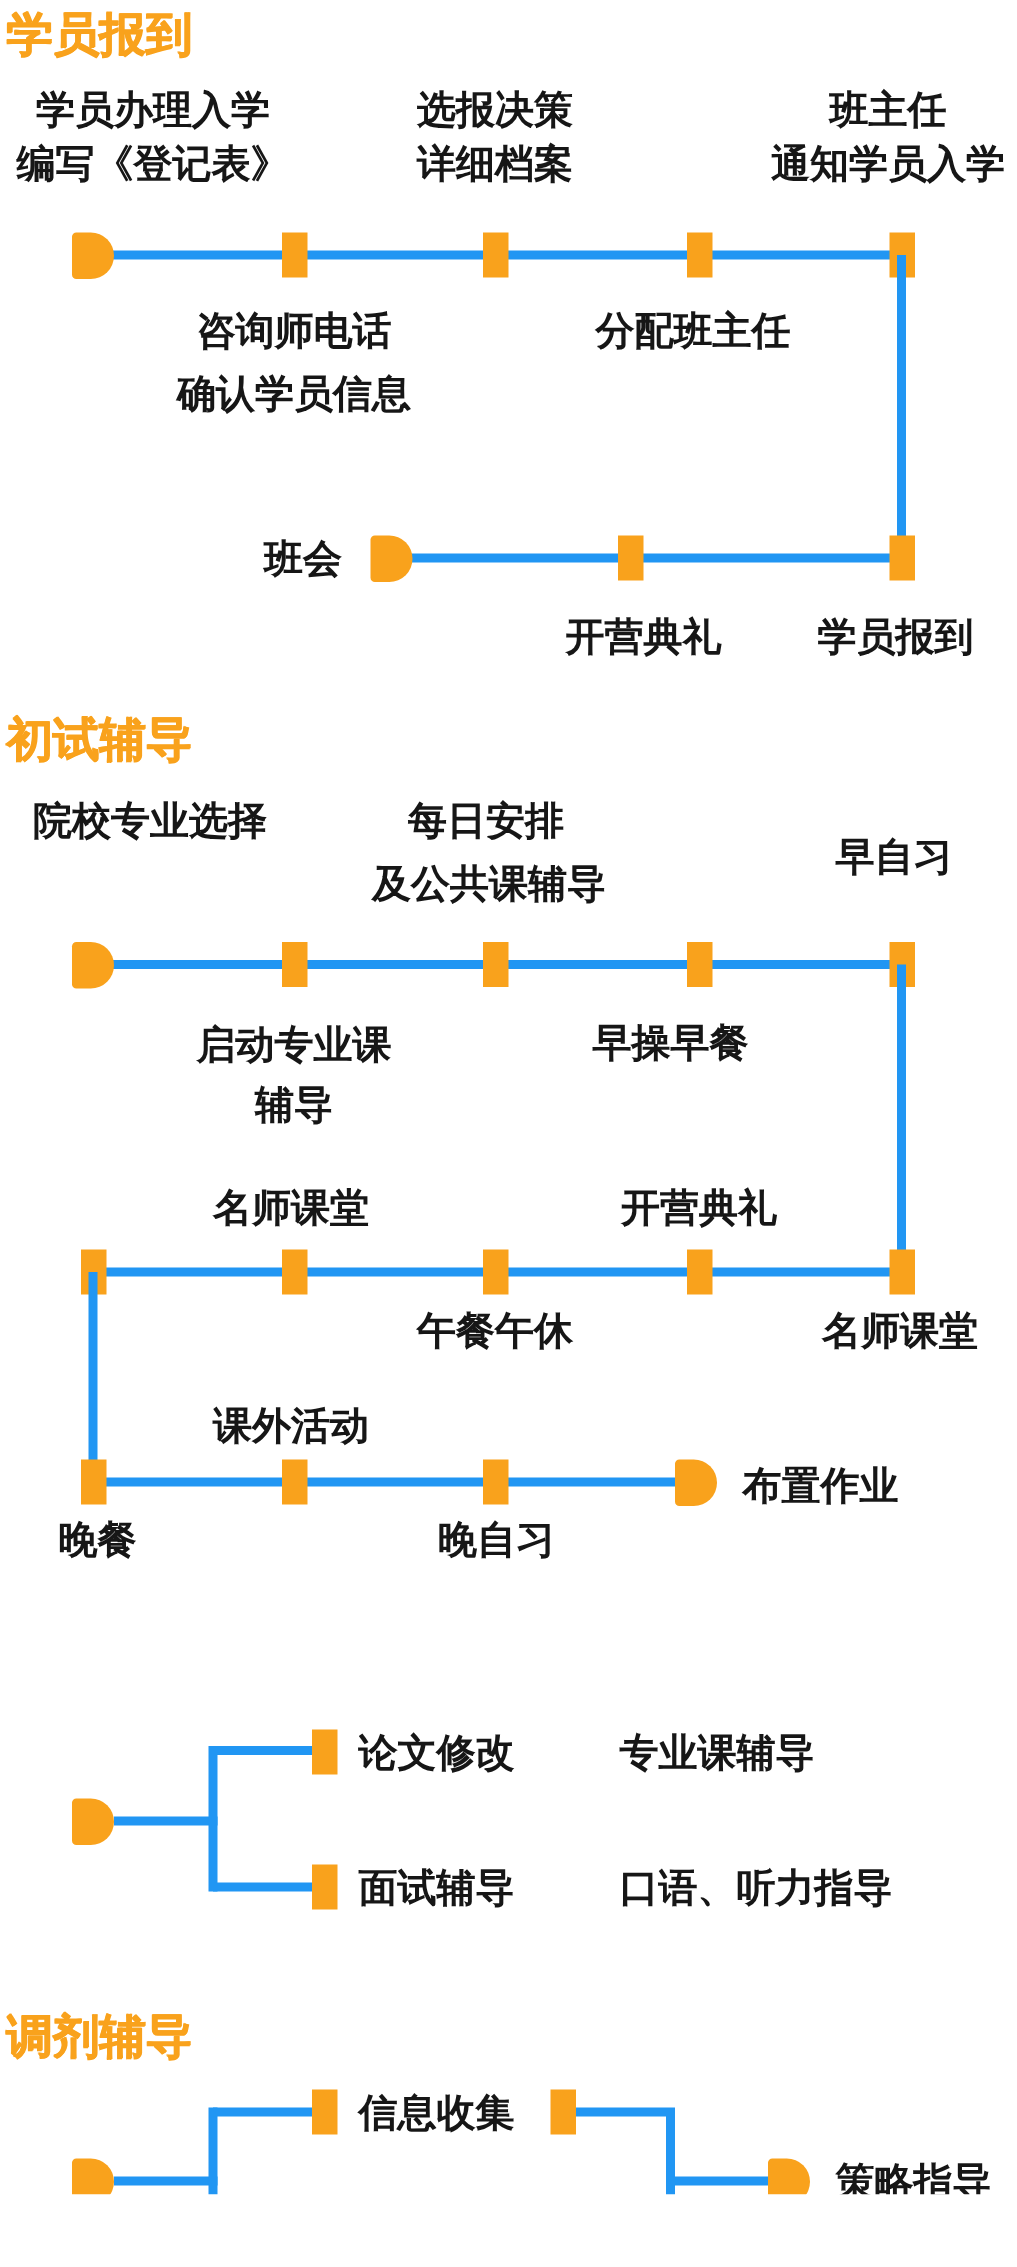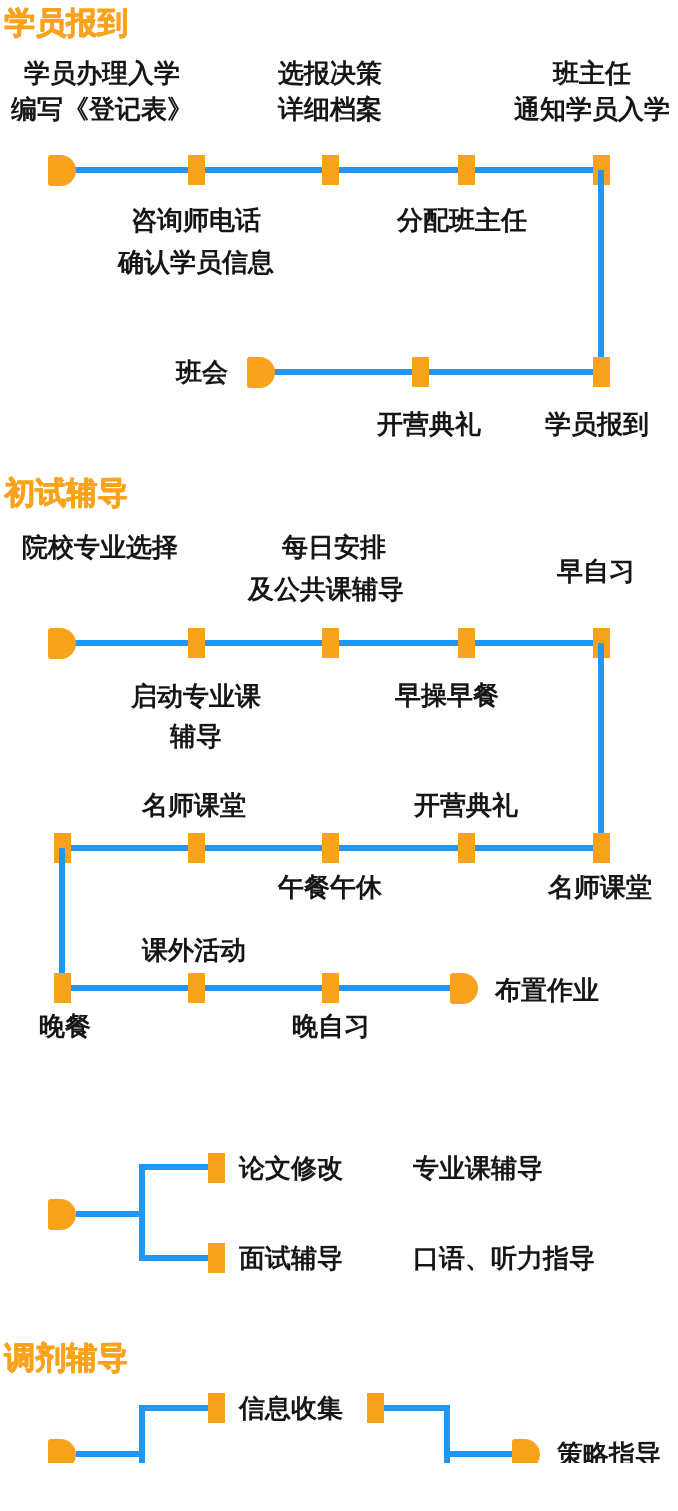--- a/index.html
+++ b/index.html
@@ -63,21 +63,21 @@
   <div class="hline" style="left:261px;top:369px;width:340px;"></div>
   <div class="dcap" style="left:247px;top:357px;"></div>
   <div class="sq" style="left:412px;top:357px;"></div>
   <div class="sq" style="left:593px;top:357px;"></div>
   <div class="lbl c" style="left:429px;top:409px;">开营典礼</div>
   <div class="lbl c" style="left:597px;top:409px;">学员报到</div>
 
   <div class="sec-title" style="left:4px;top:472px;">初试辅导</div>
 
   <div class="lbl c" style="left:100px;top:532px;">院校专业选择</div>
-  <div class="lbl c" style="left:334px;top:532px;">每日安排</div>
+  <div class="lbl c" style="left:324px;top:532px;">每日安排</div>
   <div class="lbl c" style="left:326px;top:574px;">及公共课辅导</div>
   <div class="lbl c" style="left:596px;top:556px;">早自习</div>
 
   <div class="hline" style="left:62px;top:640px;width:539px;"></div>
   <div class="dcap" style="left:48px;top:628px;"></div>
   <div class="sq" style="left:188px;top:628px;"></div>
   <div class="sq" style="left:322px;top:628px;"></div>
   <div class="sq" style="left:458px;top:628px;"></div>
   <div class="sq" style="left:593px;top:628px;"></div>
 

